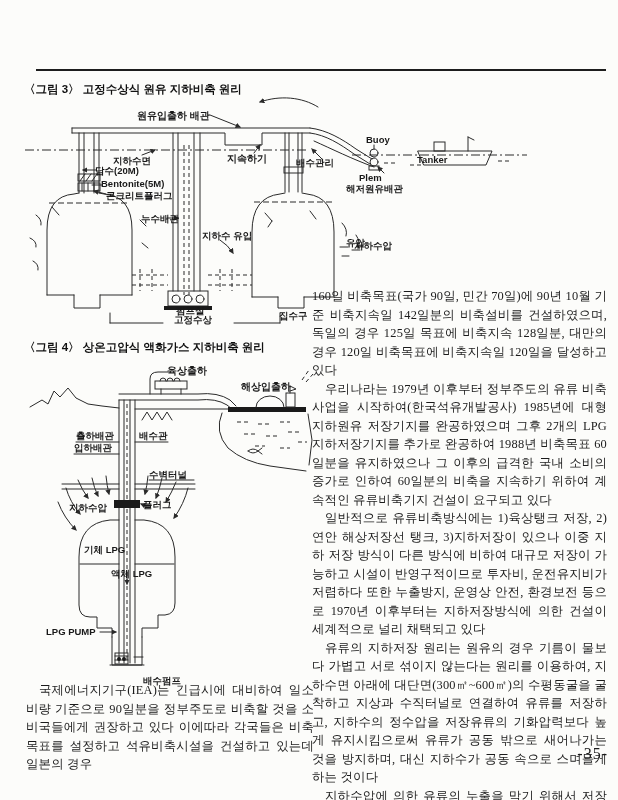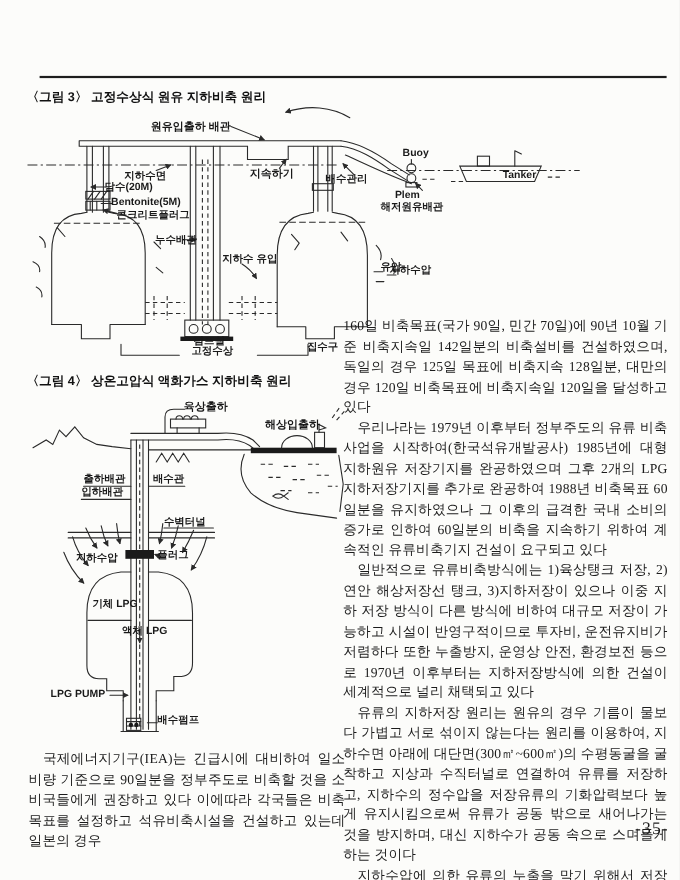--- a/index.html
+++ b/index.html
@@ -103,21 +103,21 @@
 
   <span class="lbl" style="left:137px;top:110px;">원유입출하 배관</span>
   <span class="lbl sm" style="left:113px;top:156px;">지하수면</span>
   <span class="lbl sm" style="left:95px;top:166px;">담수(20M)</span>
   <span class="lbl sm" style="left:101px;top:179px;">Bentonite(5M)</span>
   <span class="lbl sm" style="left:106px;top:191px;">콘크리트플러그</span>
   <span class="lbl sm" style="left:141px;top:214px;">누수배관</span>
   <span class="lbl" style="left:227px;top:153px;">지속하기</span>
   <span class="lbl sm" style="left:296px;top:158px;">배수관리</span>
   <span class="lbl sm" style="left:366px;top:135px;">Buoy</span>
-  <span class="lbl sm" style="left:417px;top:155px;margin-left:40px;">Tanker</span>
+  <span class="lbl sm" style="left:417px;top:155px;">Tanker</span>
   <span class="lbl sm" style="left:359px;top:173px;">Plem</span>
   <span class="lbl sm" style="left:346px;top:184px;">해저원유배관</span>
   <span class="lbl sm" style="left:202px;top:231px;">지하수 유입</span>
   <span class="lbl sm" style="left:302px;top:238px;margin-left:44px;">유압</span>
   <span class="lbl sm" style="left:354px;top:241px;">지하수압</span>
   <span class="lbl sm" style="left:176px;top:306px;">펌프실</span>
   <span class="lbl sm" style="left:174px;top:315px;">고정수상</span>
   <span class="lbl sm" style="left:279px;top:311px;">집수구</span>
 
   <div class="fig-title" style="left:24px;top:341px;">〈그림 4〉 상온고압식 액화가스 지하비축 원리</div>
@@ -190,21 +190,21 @@
   <span class="lbl" style="left:241px;top:381px;">해상입출하</span>
   <span class="lbl sm" style="left:76px;top:431px;">출하배관</span>
   <span class="lbl sm" style="left:139px;top:431px;">배수관</span>
   <span class="lbl sm" style="left:74px;top:443px;">입하배관</span>
   <span class="lbl sm" style="left:149px;top:470px;">수벽터널</span>
   <span class="lbl sm" style="left:69px;top:503px;">지하수압</span>
   <span class="lbl sm" style="left:143px;top:500px;">플러그</span>
   <span class="lbl sm" style="left:84px;top:545px;">기체 LPG</span>
   <span class="lbl sm" style="left:83px;top:569px;margin-left:28px;">액체 LPG</span>
   <span class="lbl sm" style="left:46px;top:627px;">LPG PUMP</span>
-  <span class="lbl sm" style="left:143px;top:650px;">배수펌프</span>
+  <span class="lbl sm" style="left:143px;top:676px;">배수펌프</span>
 
   <div class="txtcol" style="left:312px;top:287px;width:295px;">
     <p>160일 비축목표(국가 90일, 민간 70일)에 90년 10월 기준 비축지속일 142일분의 비축설비를 건설하였으며, 독일의 경우 125일 목표에 비축지속 128일분, 대만의 경우 120일 비축목표에 비축지속일 120일을 달성하고 있다</p>
     <p class="ind">우리나라는 1979년 이후부터 정부주도의 유류 비축 사업을 시작하여(한국석유개발공사) 1985년에 대형 지하원유 저장기지를 완공하였으며 그후 2개의 LPG 지하저장기지를 추가로 완공하여 1988년 비축목표 60일분을 유지하였으나 그 이후의 급격한 국내 소비의 증가로 인하여 60일분의 비축을 지속하기 위하여 계속적인 유류비축기지 건설이 요구되고 있다</p>
     <p class="ind">일반적으로 유류비축방식에는 1)육상탱크 저장, 2)연안 해상저장선 탱크, 3)지하저장이 있으나 이중 지하 저장 방식이 다른 방식에 비하여 대규모 저장이 가능하고 시설이 반영구적이므로 투자비, 운전유지비가 저렴하다  또한 누출방지, 운영상 안전, 환경보전 등으로 1970년 이후부터는 지하저장방식에 의한 건설이 세계적으로 널리 채택되고 있다</p>
     <p class="ind">유류의 지하저장 원리는 원유의 경우 기름이 물보다 가볍고 서로 섞이지 않는다는 원리를 이용하여, 지하수면 아래에 대단면(300㎡~600㎡)의 수평동굴을 굴착하고 지상과 수직터널로 연결하여 유류를 저장하고, 지하수의 정수압을 저장유류의 기화압력보다 높게 유지시킴으로써 유류가 공동 밖으로 새어나가는 것을 방지하며, 대신 지하수가 공동 속으로 스며들게 하는 것이다</p>
     <p class="ind">지하수압에 의한 유류의 누출을 막기 위해서 저장공동 상부에 수벽터널을 설치하기도 한다</p>
   </div>
 
   <div class="txtcol" style="left:26px;top:681px;width:288px;">

